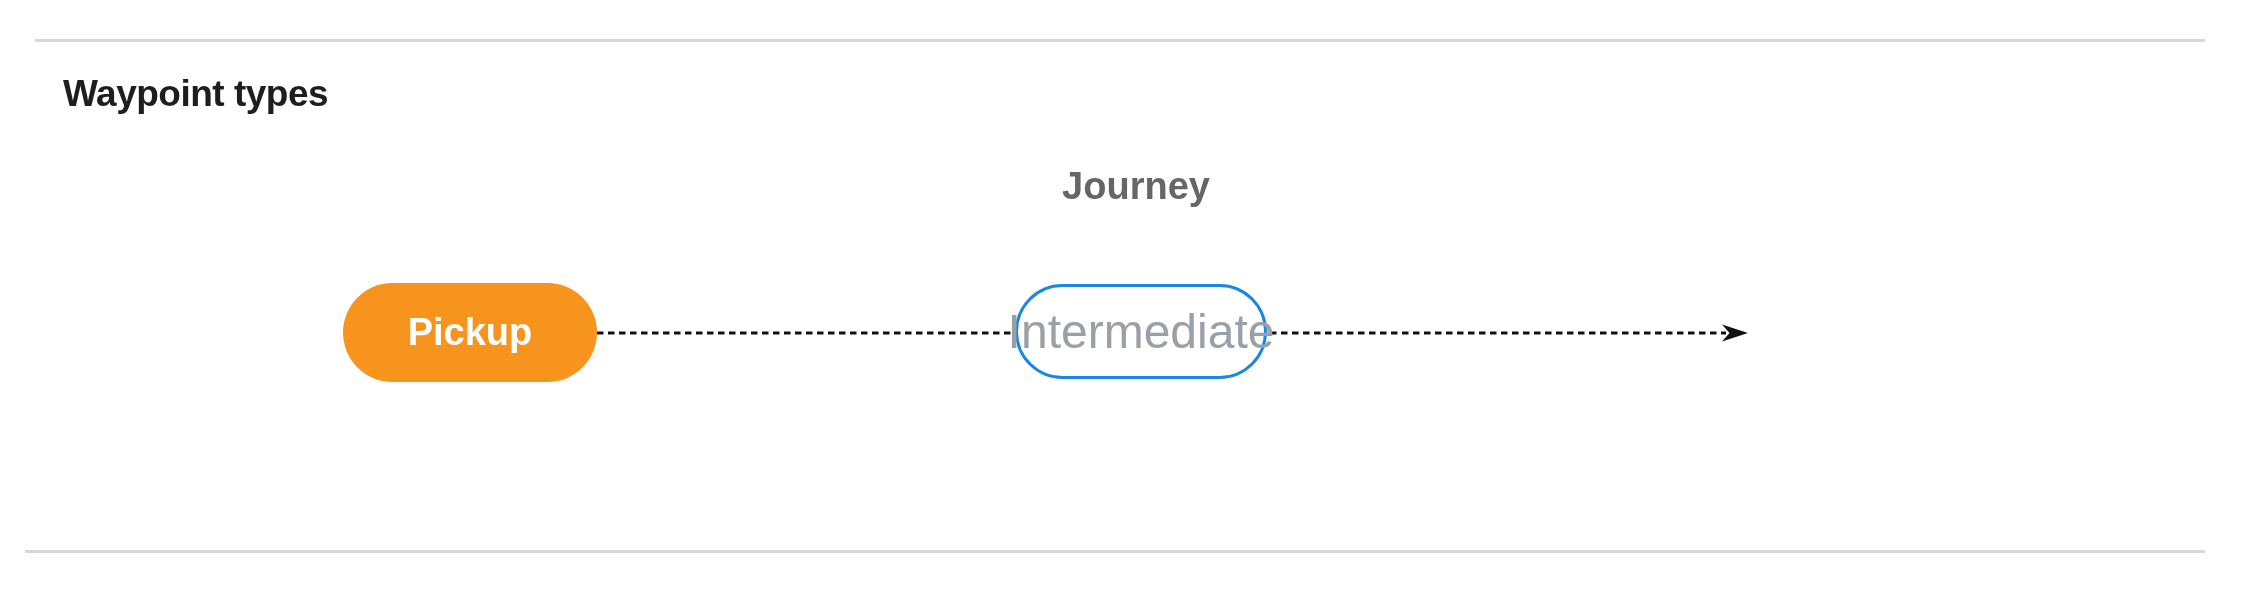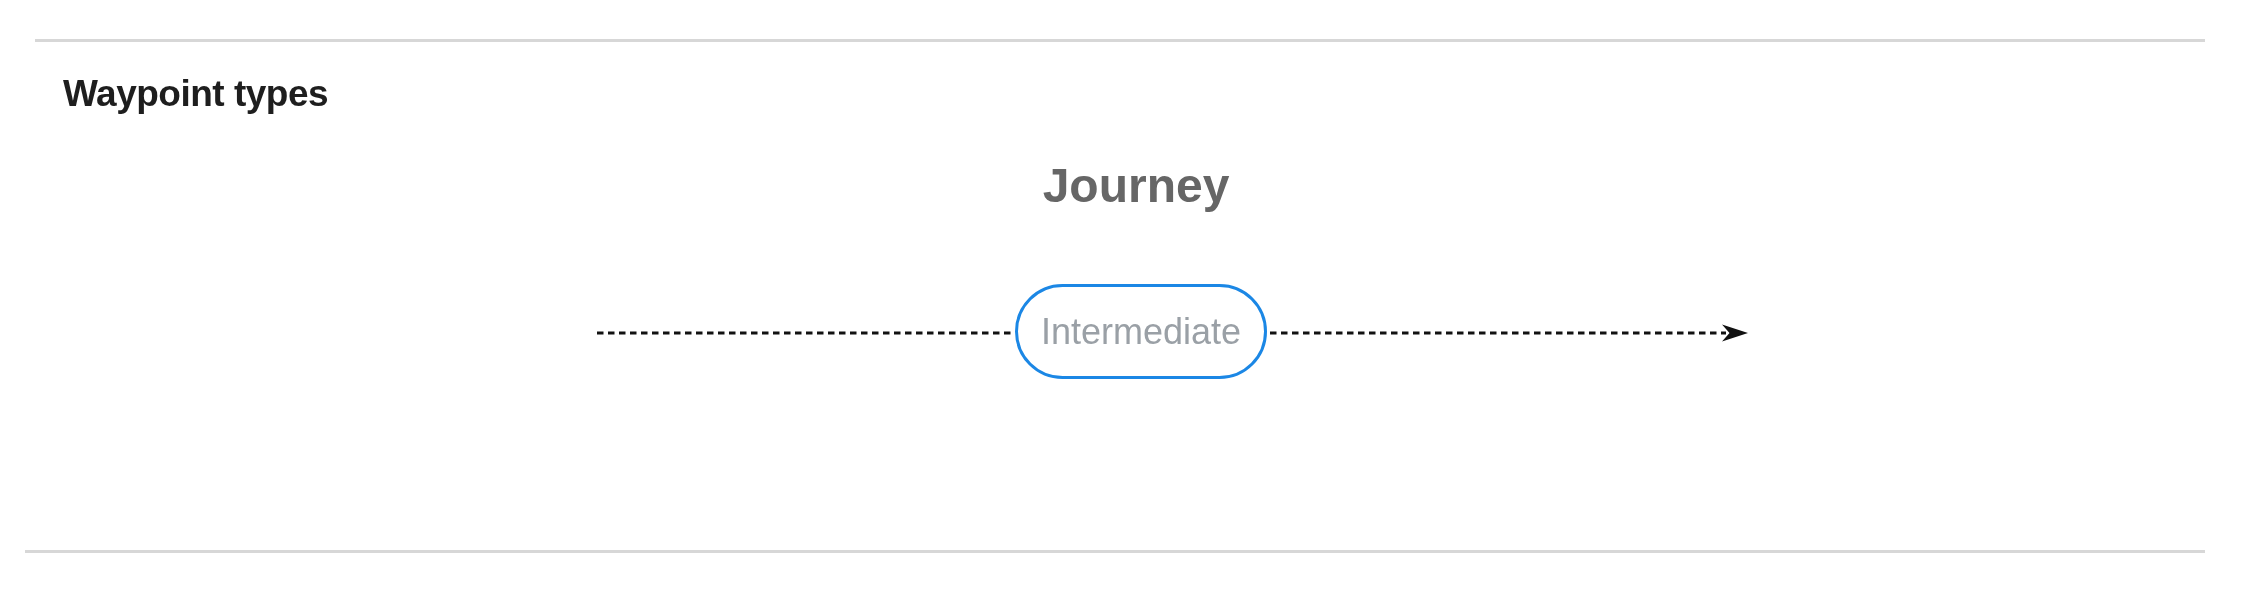--- a/index.html
+++ b/index.html
@@ -39,21 +39,21 @@
     font-weight: 700;
     letter-spacing: -0.5px;
     color: #1e1e1e;
     white-space: nowrap;
   }
   .journey-label {
     position: absolute;
     left: 1136px;
     top: 166px;
     transform: translateX(-50%);
-    font-size: 48px;
+    font-size: 38px;
     line-height: 40px;
     font-weight: 700;
     color: #666666;
     white-space: nowrap;
   }
   .node {
     position: absolute;
     display: flex;
     align-items: center;
     justify-content: center;
@@ -64,21 +64,21 @@
   .node.terminal {
     background: #f6941d;
     color: #ffffff;
     font-size: 38px;
     font-weight: 700;
   }
   .node.intermediate {
     background: #ffffff;
     border: 3px solid #1b87e5;
     color: #9aa0a6;
-    font-size: 36px;
+    font-size: 48px;
     font-weight: 400;
   }
   .node-pickup {
     left: 343px;
     top: 283px;
     width: 254px;
     height: 99px;
   }
   .node-intermediate {
     left: 1015px;
@@ -111,20 +111,23 @@
   <div class="page-title">Waypoint types</div>
 
   <div class="journey-label">Journey</div>
 
   <svg class="edges-svg" viewBox="0 0 2245 592" xmlns="http://www.w3.org/2000/svg">
     <line x1="597" y1="333" x2="1015" y2="333" stroke-width="3" stroke-dasharray="6.5 4.5" stroke="#111111"></line>
     <line x1="1270" y1="333" x2="1726" y2="333" stroke-width="3" stroke-dasharray="6.5 4.5" stroke="#111111"></line>
     <path d="M1748,333 L1722,324.5 L1729.5,333 L1722,341.5 Z" fill="#111111"></path>
   </svg>
 
+  <div class="node terminal node-pickup">
+    <span>Pickup</span>
+  </div>
 
   <div class="node intermediate node-intermediate">
     <span>Intermediate</span>
   </div>
 
 
   <div class="divider bottom"></div>
 
 </div>
 

